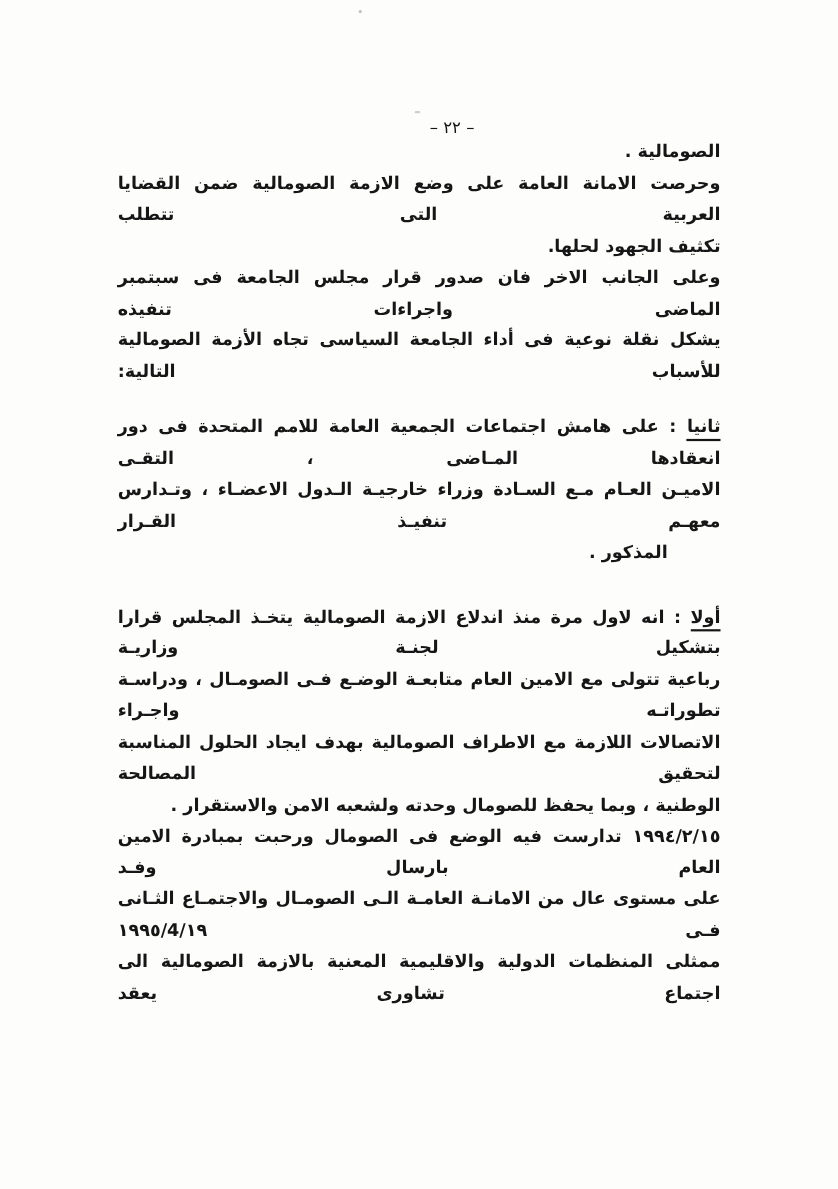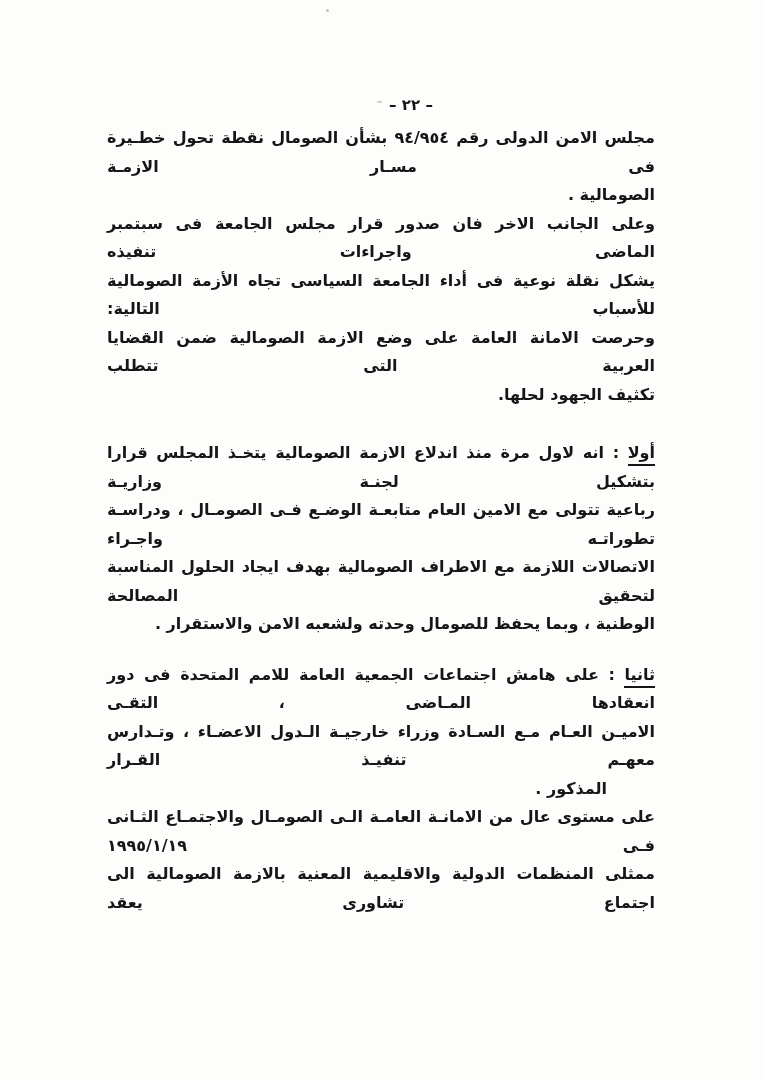--- a/index.html
+++ b/index.html
@@ -10,23 +10,23 @@
     color:#161616;
     position:relative;
     overflow:hidden;
   }
   .page{
     position:absolute;inset:0;
     direction:rtl;
   }
   .page-number{
     position:absolute;
-    top:96px;left:383px;width:56px;
+    top:107px;left:383px;width:56px;
     text-align:center;
-    font-size:15px;font-weight:700;
+    font-size:15px;font-weight:400;
     letter-spacing:1px;
     white-space:nowrap;
   }
   .content{
     position:absolute;
     top:124px;right:107px;width:548px;
     font-size:16px;font-weight:700;
     line-height:28.5px;
     text-align:right;
   }
@@ -61,51 +61,51 @@
 <div class="page">
 
   <div class="artifact a1"></div>
   <div class="artifact a2"></div>
 
   <div class="page-number">– ٢٢ –</div>
 
   <div class="content">
 
     <div class="para">
-      <div class="line j">مجلس الامن الدولى رقم ٩٤/٩٥٤ بشأن الصومال نقطة تحول خطـيرة فى مسـار الازمـة</div>
       <div class="line s">الصومالية .</div>
+    </div>
+
+    <div class="para">
+      <div class="line j">وحرصت الامانة العامة على وضع الازمة الصومالية ضمن القضايا العربية التى  تتطلب</div>
+      <div class="line s">تكثيف الجهود لحلها.</div>
     </div>
 
     <div class="para">
       <div class="line j">وعلى الجانب الاخر فان صدور قرار مجلس الجامعة فى سبتمبر الماضى واجراءات تنفيذه</div>
       <div class="line j">يشكل نقلة نوعية فى أداء الجامعة السياسى تجاه الأزمة الصومالية للأسباب التالية:</div>
     </div>
 
-    <div class="para">
-      <div class="line j">وحرصت الامانة العامة على وضع الازمة الصومالية ضمن القضايا العربية التى  تتطلب</div>
-      <div class="line s">تكثيف الجهود لحلها.</div>
+    <div class="para mt-s2">
+      <div class="line j">
+        <span class="sec-label">ثانيا</span><span> : </span><span>على هامش اجتماعات الجمعية العامة للامم المتحدة فى دور  انعقادها المـاضى ، التقـى</span>
+      </div>
+      <div class="line j">الاميـن العـام مـع السـادة وزراء خارجيـة الـدول الاعضـاء ، وتـدارس معهـم تنفيـذ القـرار</div>
+      <div class="line s pr48">المذكور .</div>
     </div>
 
     <div class="para mt-s1">
       <div class="line j">
         <span class="sec-label">أولا</span><span> : </span><span>انه لاول مرة منذ اندلاع الازمة الصومالية يتخـذ المجلس قرارا بتشكيل لجنـة وزاريـة</span>
       </div>
       <div class="line j">رباعية تتولى مع الامين العام متابعـة الوضـع فـى الصومـال ، ودراسـة تطوراتـه واجـراء</div>
       <div class="line j">الاتصالات اللازمة مع الاطراف الصومالية بهدف ايجاد الحلول المناسبة لتحقيق المصالحة</div>
       <div class="line s">الوطنية ، وبما يحفظ للصومال وحدته ولشعبه الامن والاستقرار .</div>
     </div>
 
-    <div class="para mt-s2">
-      <div class="line j">
-        <span class="sec-label">ثانيا</span><span> : </span><span>على هامش اجتماعات الجمعية العامة للامم المتحدة فى دور  انعقادها المـاضى ، التقـى</span>
-      </div>
-      <div class="line j">الاميـن العـام مـع السـادة وزراء خارجيـة الـدول الاعضـاء ، وتـدارس معهـم تنفيـذ القـرار</div>
-      <div class="line s pr48">المذكور .</div>
-    </div>
-
     <div class="para">
-      <div class="line j">على مستوى عال من  الامانـة العامـة الـى الصومـال والاجتمـاع الثـانى فـى ١٩٩٥/١/١٩</div>
+      <div class="line j">١٩٩٤/٢/١٥ تدارست فيه الوضع فى الصومال ورحبت بمبادرة الامين العام بارسال وفـد</div>
+      <div class="line j">على مستوى عال من  الامانـة العامـة الـى الصومـال والاجتمـاع الثـانى فـى ١٩٩٥/4/١٩</div>
       <div class="line j">ممثلى المنظمات الدولية والاقليمية المعنية بالازمة  الصومالية الى اجتماع تشاورى يعقد</div>
 
     </div>
 
   </div>
 </div>
 
 </body></html>

